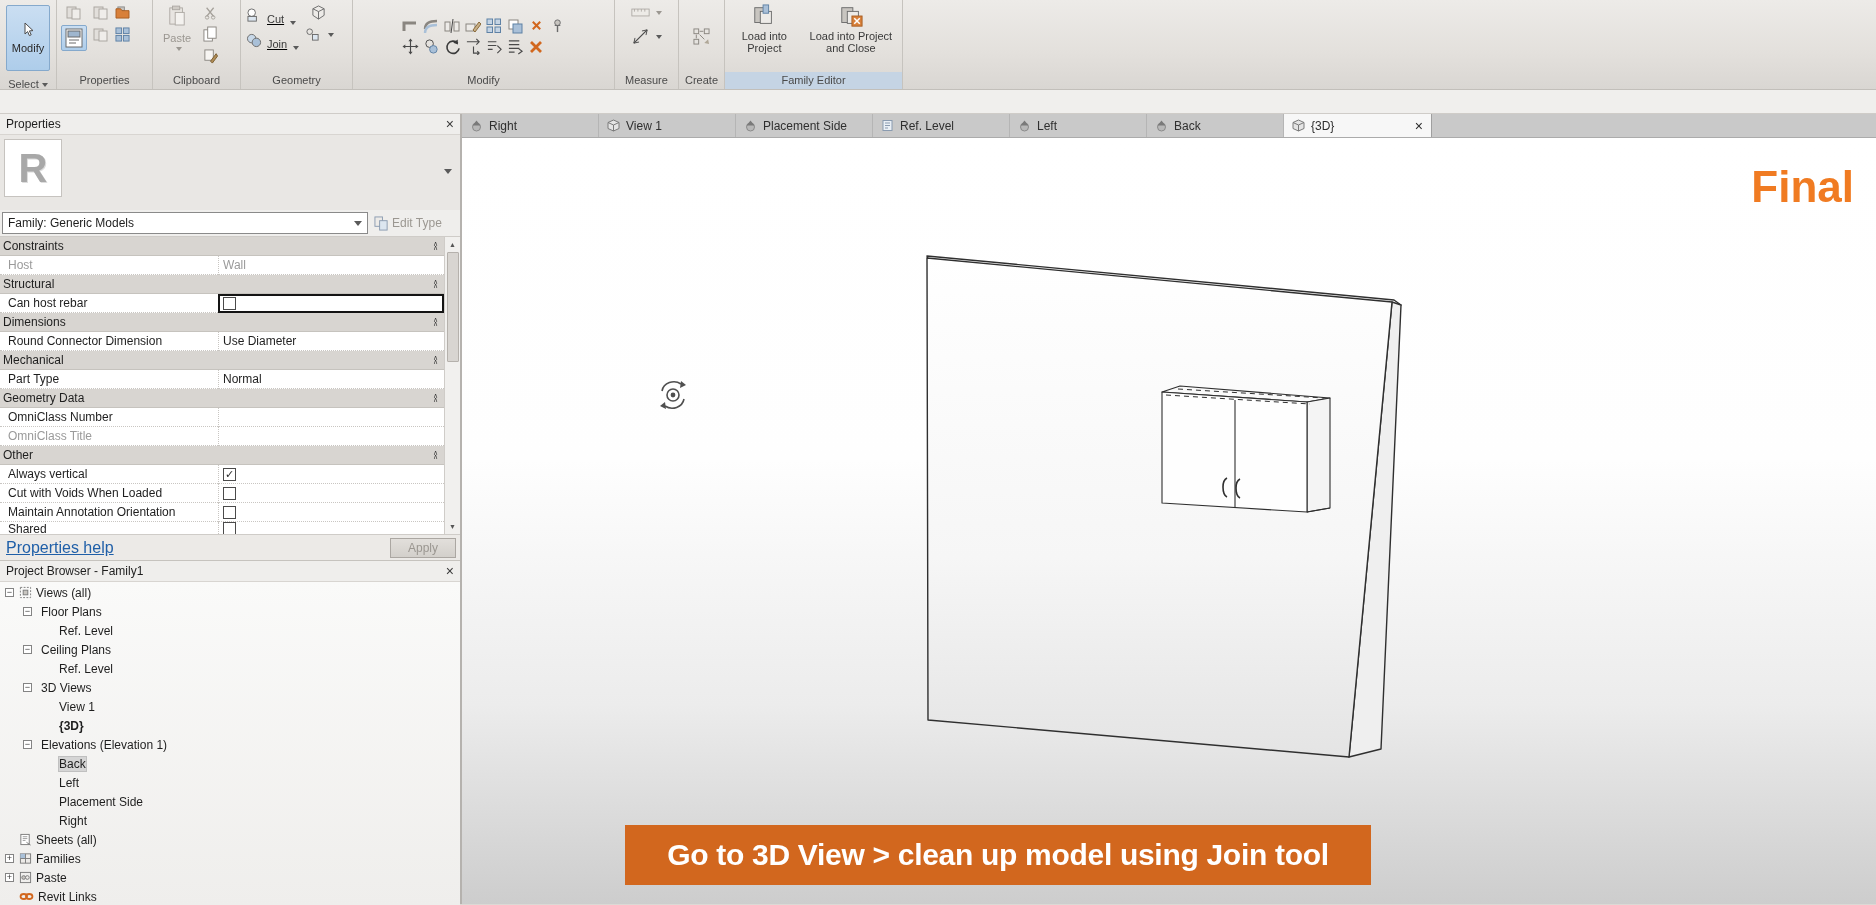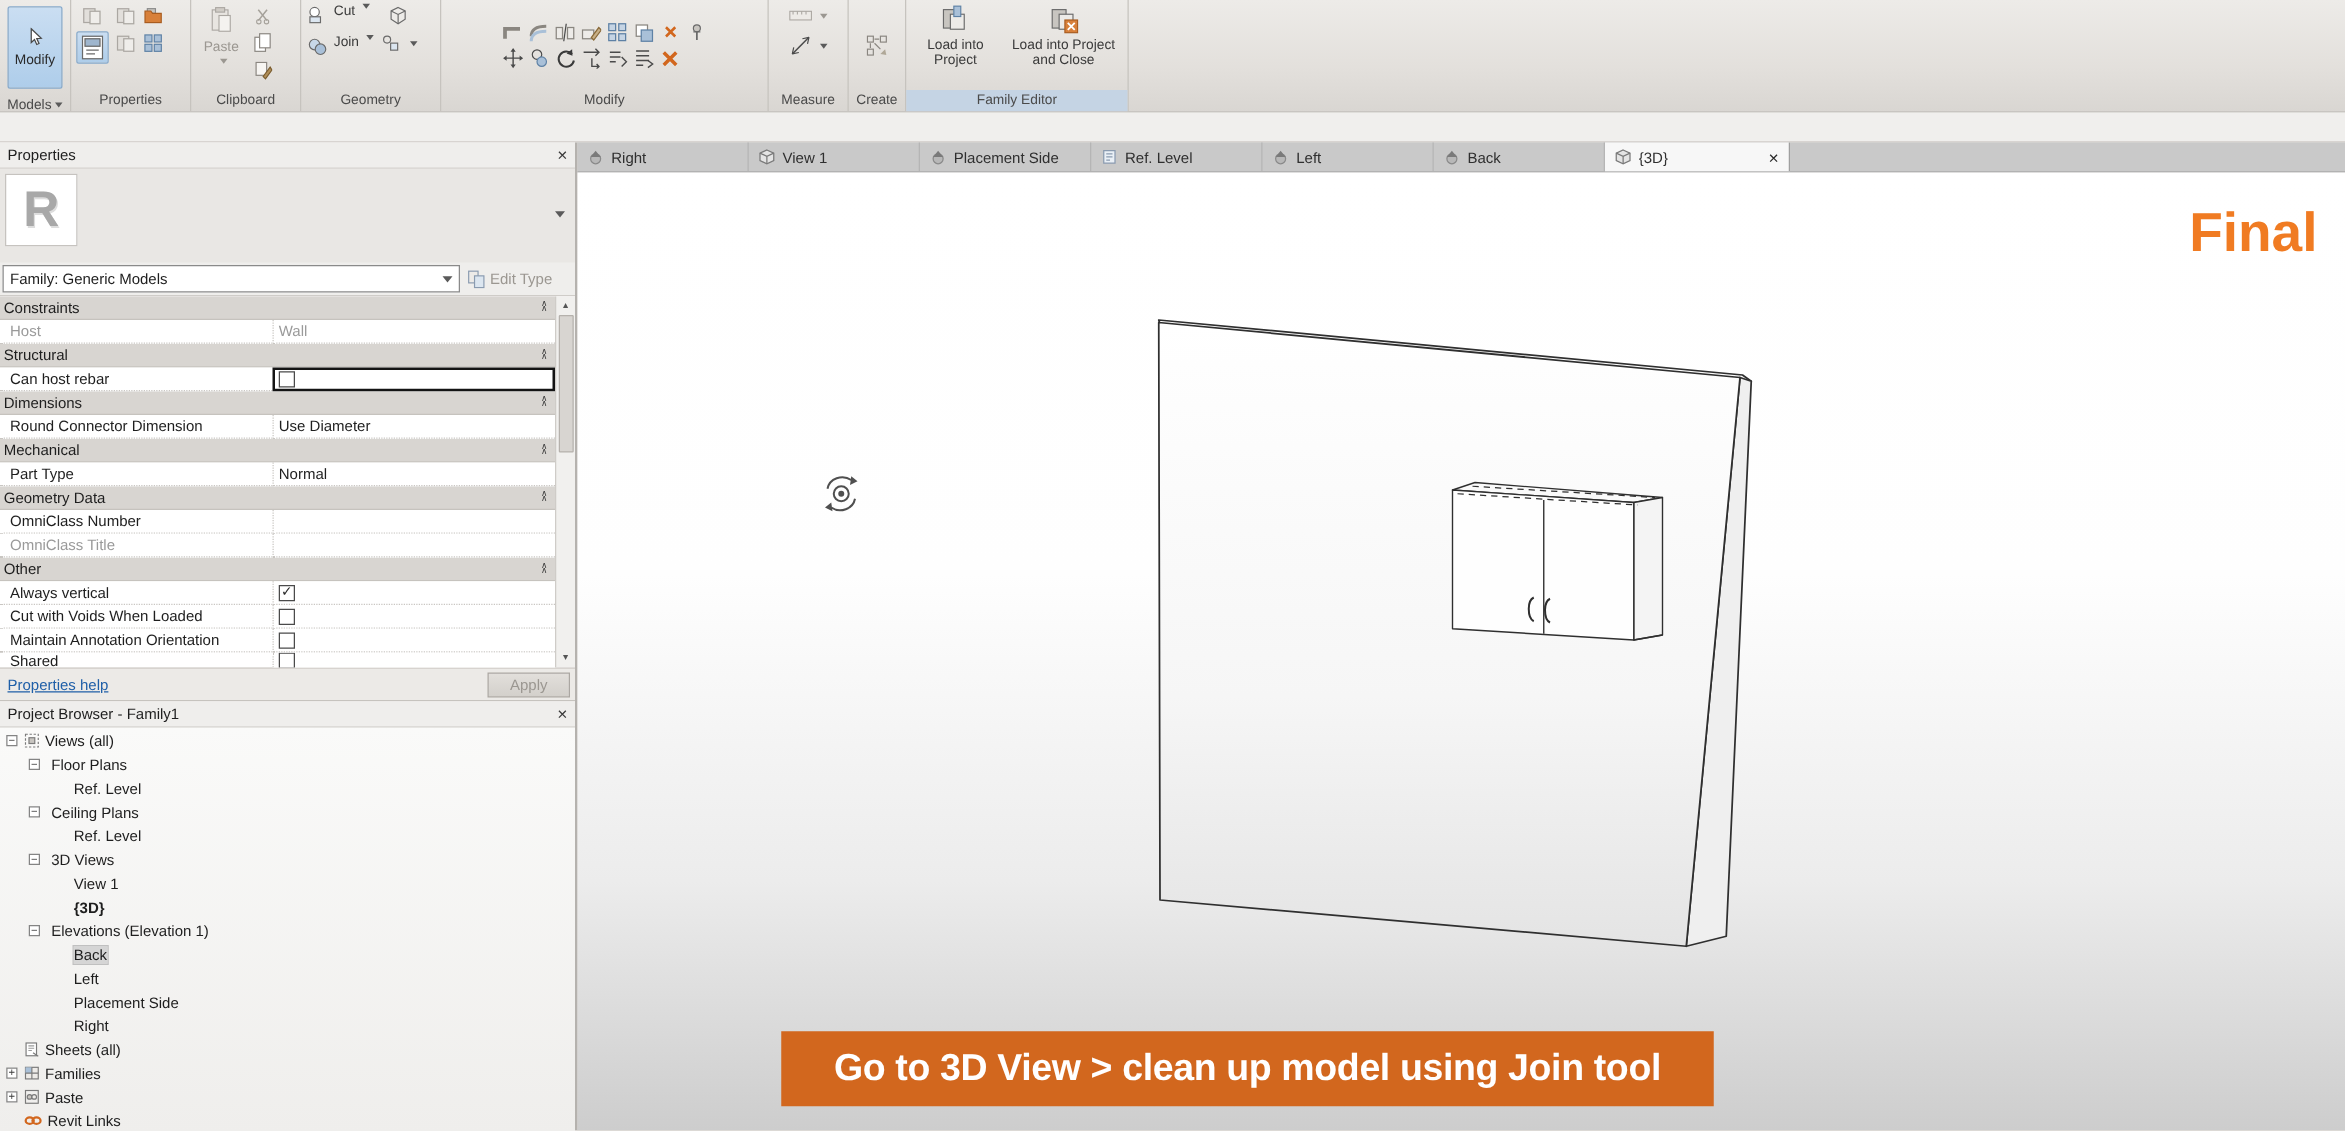--- a/index.html
+++ b/index.html
@@ -24,21 +24,21 @@
     align-items:center; justify-content:center; gap:4px; }
   .modify-big .lbl { font-size:11px; color:#2A2A2A; }
   .icon-col { display:flex; flex-direction:column; gap:3px; align-items:center; }
   .icon-rowflex { display:flex; gap:3px; align-items:center; }
   .ricon { display:inline-flex; align-items:center; justify-content:center; width:19px; height:19px; }
   .ricon.big { width:26px; height:26px; }
   .sel-icon { background:linear-gradient(180deg,#CADEF2,#AECDEA); border:1px solid #85A9CC;
     border-radius:2px; padding:2px; }
   .ribbon-btn-text { font-size:11px; color:#3A3A3A; }
   .muted-text { color:#9B9791 !important; }
-  .tool-row { display:flex; align-items:flex-start; gap:3px; height:22px; }
+  .tool-row { display:flex; align-items:flex-end; gap:3px; height:22px;text-decoration:underline; }
   .fe-btn { width:72px; display:flex; flex-direction:column; align-items:center; padding-top:1px; }
   .fe-btn .t { font-size:11px; color:#3A3A3A; text-align:center; line-height:12px; margin-top:2px; }
   .ribbon-fill { flex:1; }
   .modify-grid { display:flex; flex-direction:column; gap:2px; }
   .modify-grid .row { display:flex; gap:2px; }
 
   
   .options-bar { height:24px; background:#F0EFED; border-bottom:1px solid #CFCCC8; }
 
   
@@ -84,21 +84,21 @@
     align-items:center; justify-content:center; font-size:11px; color:#2A2A2A; line-height:1; }
   .vscroll { width:16px; background:#F1F0EE; border-left:1px solid #CFCCC8; display:flex;
     flex-direction:column; align-items:center; }
   .vscroll .arr { height:15px; width:100%; display:flex; align-items:center; justify-content:center;
     font-size:7px; color:#555; }
   .vscroll .thumb { width:12px; height:110px; background:#D8D5D1; border:1px solid #B5B1AC;
     border-radius:1px; }
   .vscroll .space { flex:1; }
   .propfoot { height:26px; background:#ECEAE7; border-top:1px solid #CFCCC8; display:flex;
     align-items:center; padding:0 4px 0 6px; }
-  .helplink { font-size:12px; color:#1F5FA8; text-decoration:underline; }
+  .helplink { font-size:16px; color:#1F5FA8; text-decoration:underline; }
   .applybtn { margin-left:auto; width:66px; height:20px; background:linear-gradient(180deg,#E2DFDB,#D3D0CB);
     border:1px solid #ABA7A2; font-size:12px; color:#9B9791; display:flex; align-items:center;
     justify-content:center; }
 
   
   .browser { flex:1; display:flex; flex-direction:column; }
   .tree { flex:1; background:linear-gradient(180deg,#FAFAF9,#EFEEEC); overflow:hidden;
     border-top:1px solid #D8D5D1; padding-top:1px; }
   .titem { height:19px; display:flex; align-items:center; font-size:12px; color:#1E1E1E;
     white-space:nowrap; }
@@ -136,21 +136,21 @@
     <div class="rpanel-body">
       <div class="modify-big">
         <span>
             <svg viewBox="0 0 16 16" width="16" height="16" fill="none">
               <path d="M5 1 L5 12 L7.6 9.6 L9.4 13.6 L11.2 12.8 L9.4 8.9 L13 8.6 Z" fill="#FFF" stroke="#4A4A4A"></path>
             </svg>
           </span>
         <span class="lbl">Modify</span>
       </div>
     </div>
-    <div class="rpanel-label"><span>Models</span><span class="dd"></span></div>
+    <div class="rpanel-label"><span>Select</span><span class="dd"></span></div>
   </div>
 
   <div class="rpanel" style="width:96px">
     <div class="rpanel-body">
       <div class="icon-col">
         <span class="ricon">
             <svg viewBox="0 0 16 16" width="16" height="16" fill="none">
               <rect x="1" y="2" width="9" height="11" fill="#E2DFDB" stroke="#ABA7A2"></rect>
               <rect x="6" y="4" width="8" height="10" fill="#EFEDEA" stroke="#ABA7A2"></rect>
             </svg>

